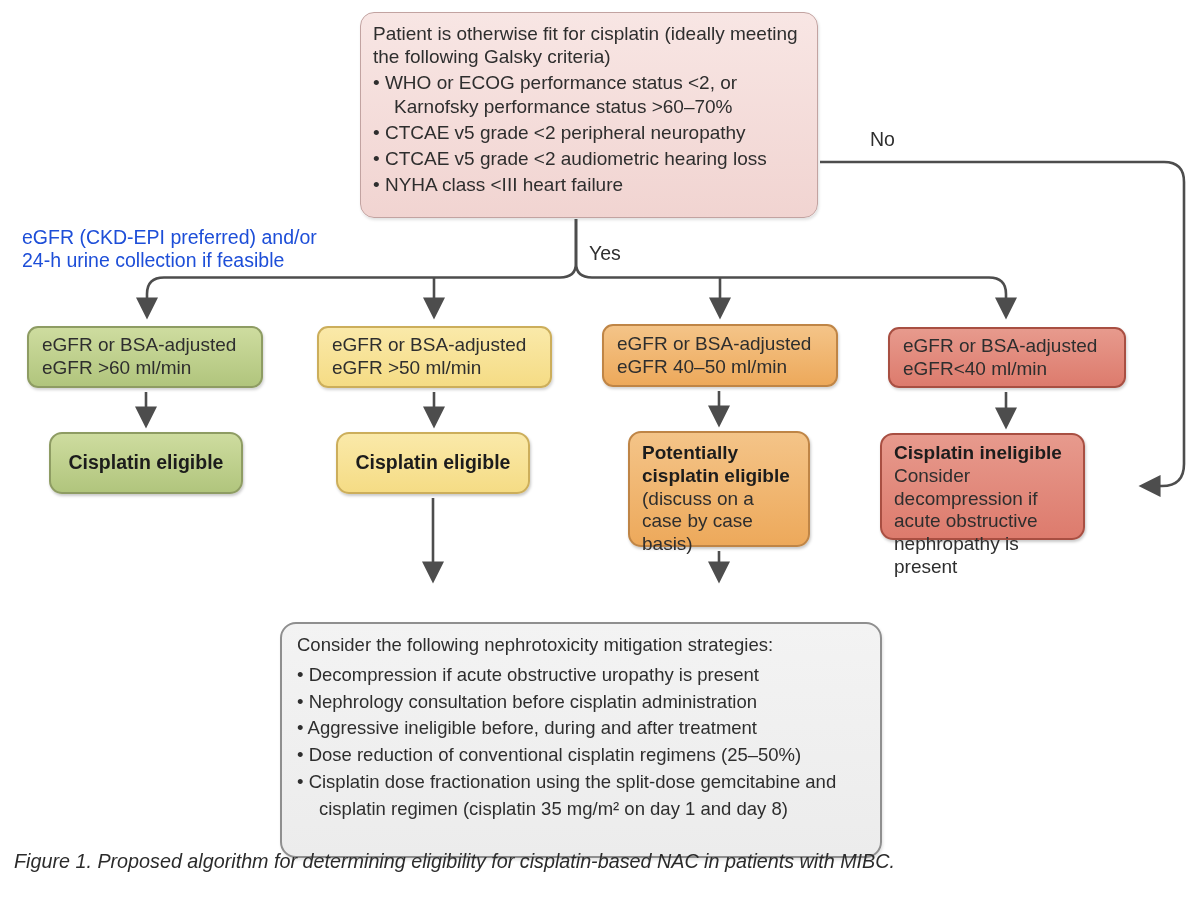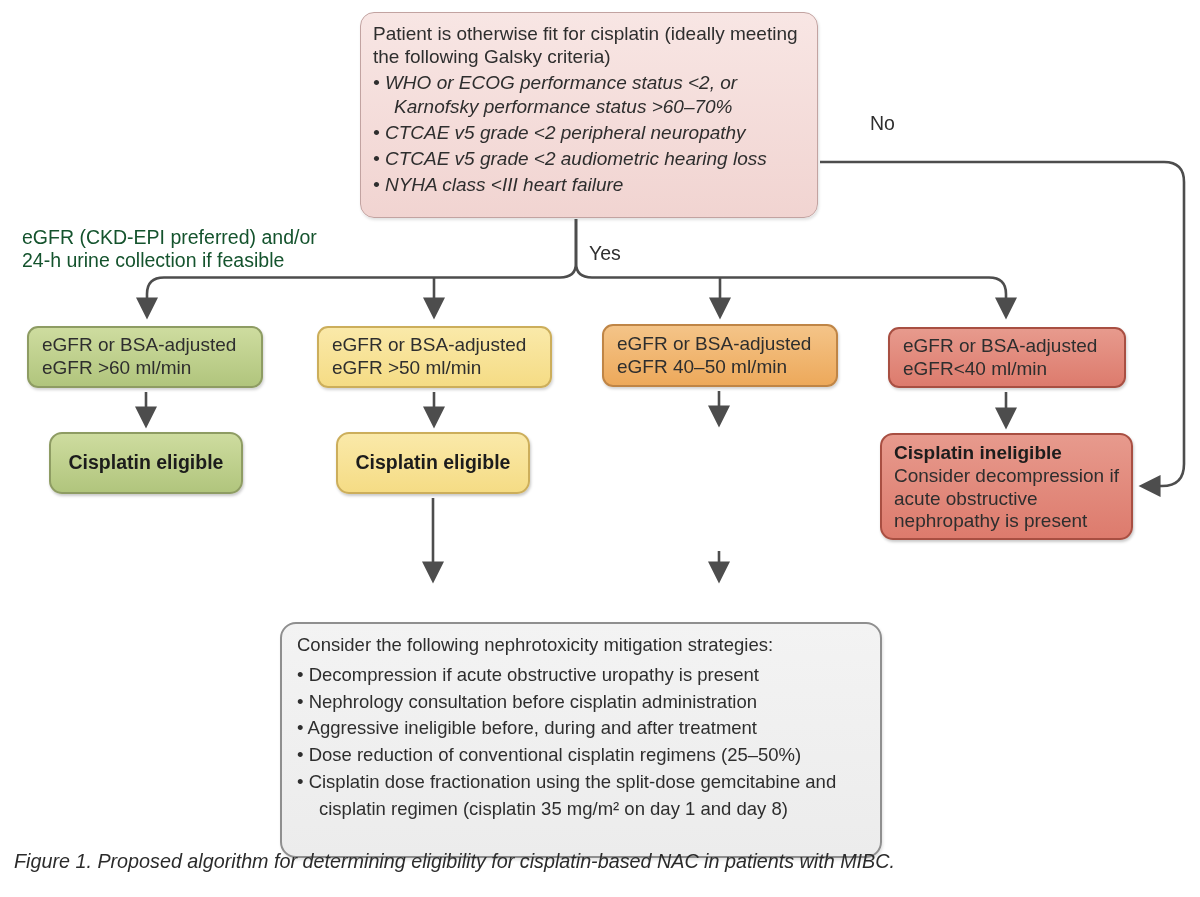--- a/index.html
+++ b/index.html
@@ -19,21 +19,21 @@
   .top-box {
     left:360px; top:12px; width:458px; height:206px;
     background: linear-gradient(#f8e6e4, #f1d4d1);
     border: 1.5px solid #c2a3a1;
     border-radius: 14px;
     padding: 9px 12px;
     font-size: 19px; line-height: 1.22;
     box-shadow: 1px 2px 3px rgba(0,0,0,0.12);
   }
   .top-box ul, .gray-box ul { margin:3px 0 0 0; padding:0; list-style:none; }
-  .top-box li { padding-left:21px; text-indent:-21px; margin-top:3px;font-style:italic; }
+  .top-box li { padding-left:21px; text-indent:-21px; margin-top:3px; }
   .top-box li::before, .gray-box li::before { content:"• "; }
 
   
   .crit {
     height:62px; border-radius:11px;
     display:flex; flex-direction:column; justify-content:center;
     padding: 2px 10px 2px 13px;
     font-size: 19px; line-height: 1.2;
     box-shadow: 1px 2px 3px rgba(0,0,0,0.18);
   }
@@ -59,25 +59,25 @@
     border: 2px solid #8f8f8f;
     border-radius: 16px;
     padding: 8px 15px;
     font-size: 18.5px; line-height: 1.45;
     box-shadow: 1px 2px 3px rgba(0,0,0,0.12);
   }
   .gray-box li { padding-left:22px; text-indent:-22px; }
 
   .note {
     position:absolute; left:22px; top:226px;
-    font-size:19.5px; line-height:1.2; color:#14532d; z-index:2;
+    font-size:19.5px; line-height:1.2; color:#1d4ed8; z-index:2;
   }
   .lbl { position:absolute; font-size:19.5px; color:#2f2f2f; z-index:6; }
   .lbl-yes { left:589px; top:231px;margin-top:11px; }
-  .lbl-no  { left:870px; top:112px;text-align:right; }
+  .lbl-no  { left:870px; top:128px;text-align:right; }
 
   .caption {
     position:absolute; left:14px; top:849px; width:1100px;
     font-style: italic; font-size: 21px; color:#2b2b2b;
     transform: scaleX(0.94); transform-origin: left center;
     z-index:2;
   }
 </style>
 </head>
 <body>
@@ -145,21 +145,25 @@
     <div>eGFR or BSA-adjusted</div>
     <div>eGFR&lt;40 ml/min</div>
   </div>
 
   <div class="box outcome c-green center" style="left:49px; top:432px; width:194px; height:62px;">
     <span class="t">Cisplatin eligible</span>
   </div>
   <div class="box outcome c-yellow center" style="left:336px; top:432px; width:194px; height:62px;">
     <span class="t">Cisplatin eligible</span>
   </div>
-  <div class="box outcome c-red" style="left:880px; top:433px; width:253px; height:107px; font-size:19px; padding-top:7px;">
+  <div class="box outcome c-orange" style="left:628px; top:431px; width:182px; height:116px; font-size:19px; padding-top:9px;">
+    <div class="t">Potentially cisplatin eligible</div>
+    <div>(discuss on a case by case basis)</div>
+  </div>
+  <div class="box outcome c-red" style="left:880px; top:433px; width:205px; height:107px; font-size:19px; padding-top:7px;">
     <div class="t">Cisplatin ineligible</div>
     <div>Consider decompression if acute obstructive nephropathy is present</div>
   </div>
 
   <div class="box gray-box">
     <div>Consider the following nephrotoxicity mitigation strategies:</div>
     <ul>
       <li>Decompression if acute obstructive uropathy is present</li>
       <li>Nephrology consultation before cisplatin administration</li>
       <li>Aggressive ineligible before, during and after treatment</li>

